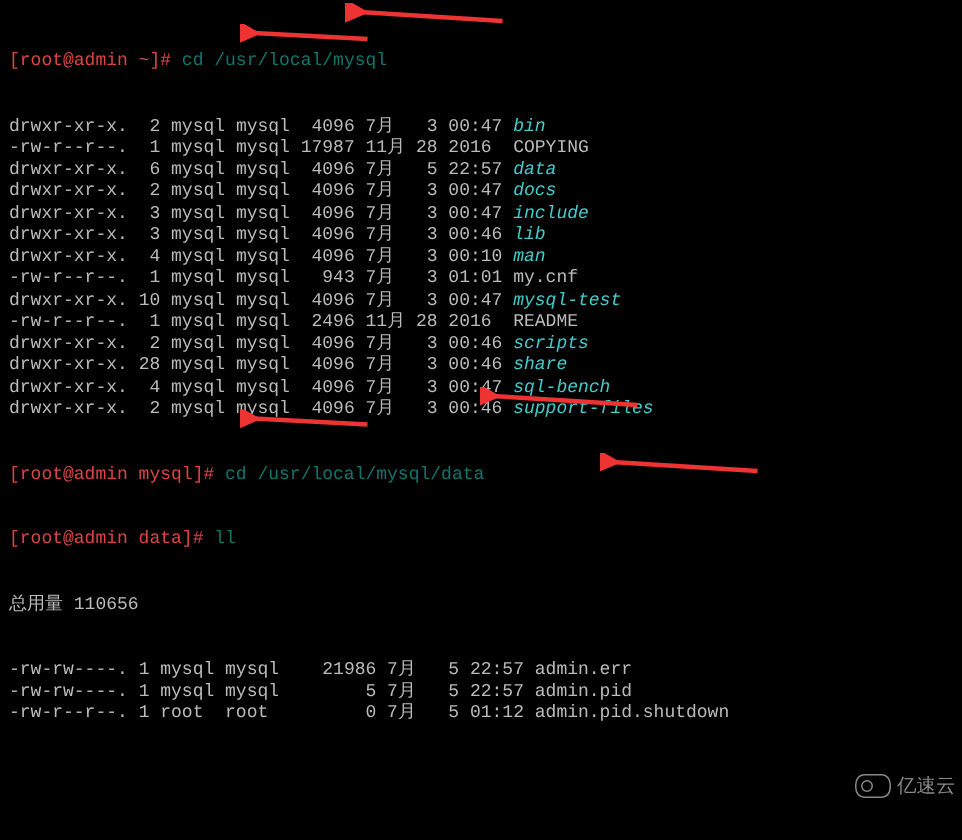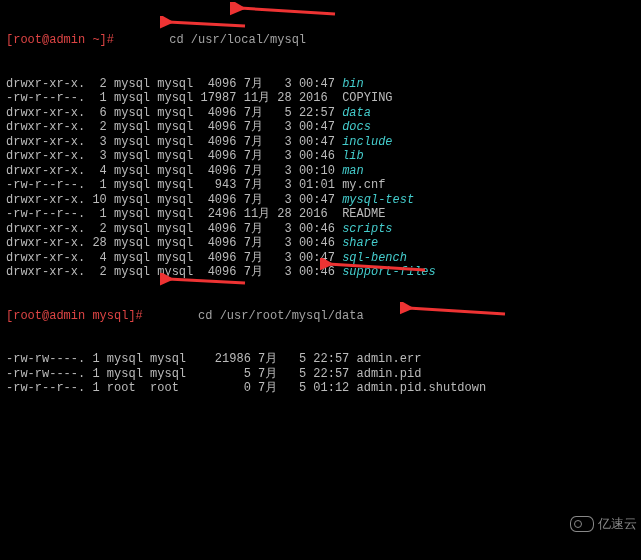--- a/index.html
+++ b/index.html
@@ -12,21 +12,21 @@
     line-height: 14.5px;
     width: 641px;
     height: 560px;
     box-sizing: border-box;
     overflow: hidden;
     position: relative;
   }
   .term { white-space: pre; }
   .line { white-space: pre; }
   .r { color: #d44; font-family: Liberation Mono, monospace; }     
-  .w { color: #a3a3a3; margin-left: 48px; }     
+  .w { color: #0f766e; }     
   .c { color: #4cc; font-style: italic; }     
   .g { color: #bbb; }    
   .arrow {
     position: absolute;
     pointer-events: none;
   }
   .arrow svg { display:block; }
   .watermark {
     position: absolute;
     right: 4px;
@@ -45,21 +45,23 @@
   .watermark .logo::before{
     content:"";position:absolute;left:3px;top:3px;width:6px;height:6px;border:1px solid #888;border-radius:50%;
   }
 </style>
 </head>
 <body>
 
 <div class="term">
   <div class="line"><span class="r">[root@admin ~]#</span><span class="w"> cd /usr/local/mysql</span></div>
   <div id="ls1"><div class="line"><span class="g">drwxr-xr-x.</span><span class="g">  2 </span><span class="g">mysql </span><span class="g">mysql</span><span class="g">  4096 </span><span class="g">7月 </span><span class="g">  3 </span><span class="g">00:47 </span><span class="c">bin</span></div><div class="line"><span class="g">-rw-r--r--.</span><span class="g">  1 </span><span class="g">mysql </span><span class="g">mysql</span><span class="g"> 17987 </span><span class="g">11月</span><span class="g"> 28 </span><span class="g">2016  </span><span class="g">COPYING</span></div><div class="line"><span class="g">drwxr-xr-x.</span><span class="g">  6 </span><span class="g">mysql </span><span class="g">mysql</span><span class="g">  4096 </span><span class="g">7月 </span><span class="g">  5 </span><span class="g">22:57 </span><span class="c">data</span></div><div class="line"><span class="g">drwxr-xr-x.</span><span class="g">  2 </span><span class="g">mysql </span><span class="g">mysql</span><span class="g">  4096 </span><span class="g">7月 </span><span class="g">  3 </span><span class="g">00:47 </span><span class="c">docs</span></div><div class="line"><span class="g">drwxr-xr-x.</span><span class="g">  3 </span><span class="g">mysql </span><span class="g">mysql</span><span class="g">  4096 </span><span class="g">7月 </span><span class="g">  3 </span><span class="g">00:47 </span><span class="c">include</span></div><div class="line"><span class="g">drwxr-xr-x.</span><span class="g">  3 </span><span class="g">mysql </span><span class="g">mysql</span><span class="g">  4096 </span><span class="g">7月 </span><span class="g">  3 </span><span class="g">00:46 </span><span class="c">lib</span></div><div class="line"><span class="g">drwxr-xr-x.</span><span class="g">  4 </span><span class="g">mysql </span><span class="g">mysql</span><span class="g">  4096 </span><span class="g">7月 </span><span class="g">  3 </span><span class="g">00:10 </span><span class="c">man</span></div><div class="line"><span class="g">-rw-r--r--.</span><span class="g">  1 </span><span class="g">mysql </span><span class="g">mysql</span><span class="g">   943 </span><span class="g">7月 </span><span class="g">  3 </span><span class="g">01:01 </span><span class="g">my.cnf</span></div><div class="line"><span class="g">drwxr-xr-x.</span><span class="g"> 10 </span><span class="g">mysql </span><span class="g">mysql</span><span class="g">  4096 </span><span class="g">7月 </span><span class="g">  3 </span><span class="g">00:47 </span><span class="c">mysql-test</span></div><div class="line"><span class="g">-rw-r--r--.</span><span class="g">  1 </span><span class="g">mysql </span><span class="g">mysql</span><span class="g">  2496 </span><span class="g">11月</span><span class="g"> 28 </span><span class="g">2016  </span><span class="g">README</span></div><div class="line"><span class="g">drwxr-xr-x.</span><span class="g">  2 </span><span class="g">mysql </span><span class="g">mysql</span><span class="g">  4096 </span><span class="g">7月 </span><span class="g">  3 </span><span class="g">00:46 </span><span class="c">scripts</span></div><div class="line"><span class="g">drwxr-xr-x.</span><span class="g"> 28 </span><span class="g">mysql </span><span class="g">mysql</span><span class="g">  4096 </span><span class="g">7月 </span><span class="g">  3 </span><span class="g">00:46 </span><span class="c">share</span></div><div class="line"><span class="g">drwxr-xr-x.</span><span class="g">  4 </span><span class="g">mysql </span><span class="g">mysql</span><span class="g">  4096 </span><span class="g">7月 </span><span class="g">  3 </span><span class="g">00:47 </span><span class="c">sql-bench</span></div><div class="line"><span class="g">drwxr-xr-x.</span><span class="g">  2 </span><span class="g">mysql </span><span class="g">mysql</span><span class="g">  4096 </span><span class="g">7月 </span><span class="g">  3 </span><span class="g">00:46 </span><span class="c">support-files</span></div></div>
-  <div class="line"><span class="r">[root@admin mysql]#</span><span class="w"> cd /usr/root/mysql/data</span></div>
+  <div class="line"><span class="r">[root@admin mysql]#</span><span class="w"> cd /usr/local/mysql/data</span></div>
+  <div class="line"><span class="r">[root@admin data]#</span><span class="w"> ll</span></div>
+  <div class="line g">总用量 110656</div>
   <div id="ls2"><div class="line"><span class="g">-rw-rw----.</span><span class="g"> 1 </span><span class="g">mysql </span><span class="g">mysql</span><span class="g">    21986 </span><span class="g">7月</span><span class="g">   5 </span><span class="g">22:57 </span><span class="g">admin.err</span></div><div class="line"><span class="g">-rw-rw----.</span><span class="g"> 1 </span><span class="g">mysql </span><span class="g">mysql</span><span class="g">        5 </span><span class="g">7月</span><span class="g">   5 </span><span class="g">22:57 </span><span class="g">admin.pid</span></div><div class="line"><span class="g">-rw-r--r--.</span><span class="g"> 1 </span><span class="g">root  </span><span class="g">root </span><span class="g">        0 </span><span class="g">7月</span><span class="g">   5 </span><span class="g">01:12 </span><span class="g">admin.pid.shutdown</span></div></div>
   
   
   
 </div>
 
 <div class="arrow" style="left:230px;top:2px;">
   <svg width="110" height="18">
       <defs>
         <marker id="ah1" markerWidth="8" markerHeight="8" refX="2" refY="4" orient="auto">

